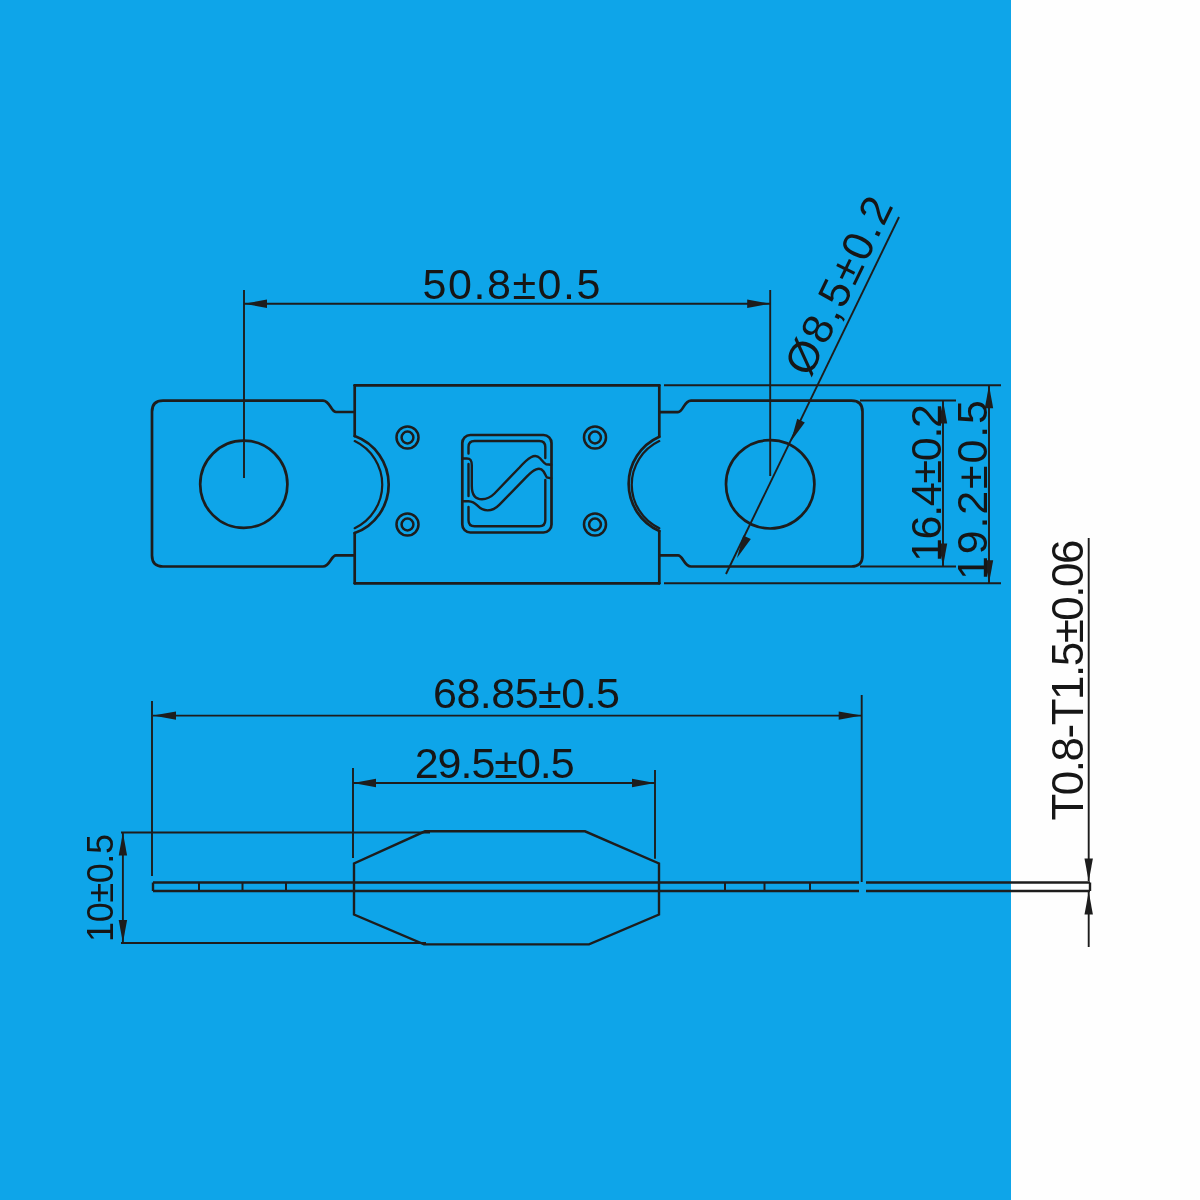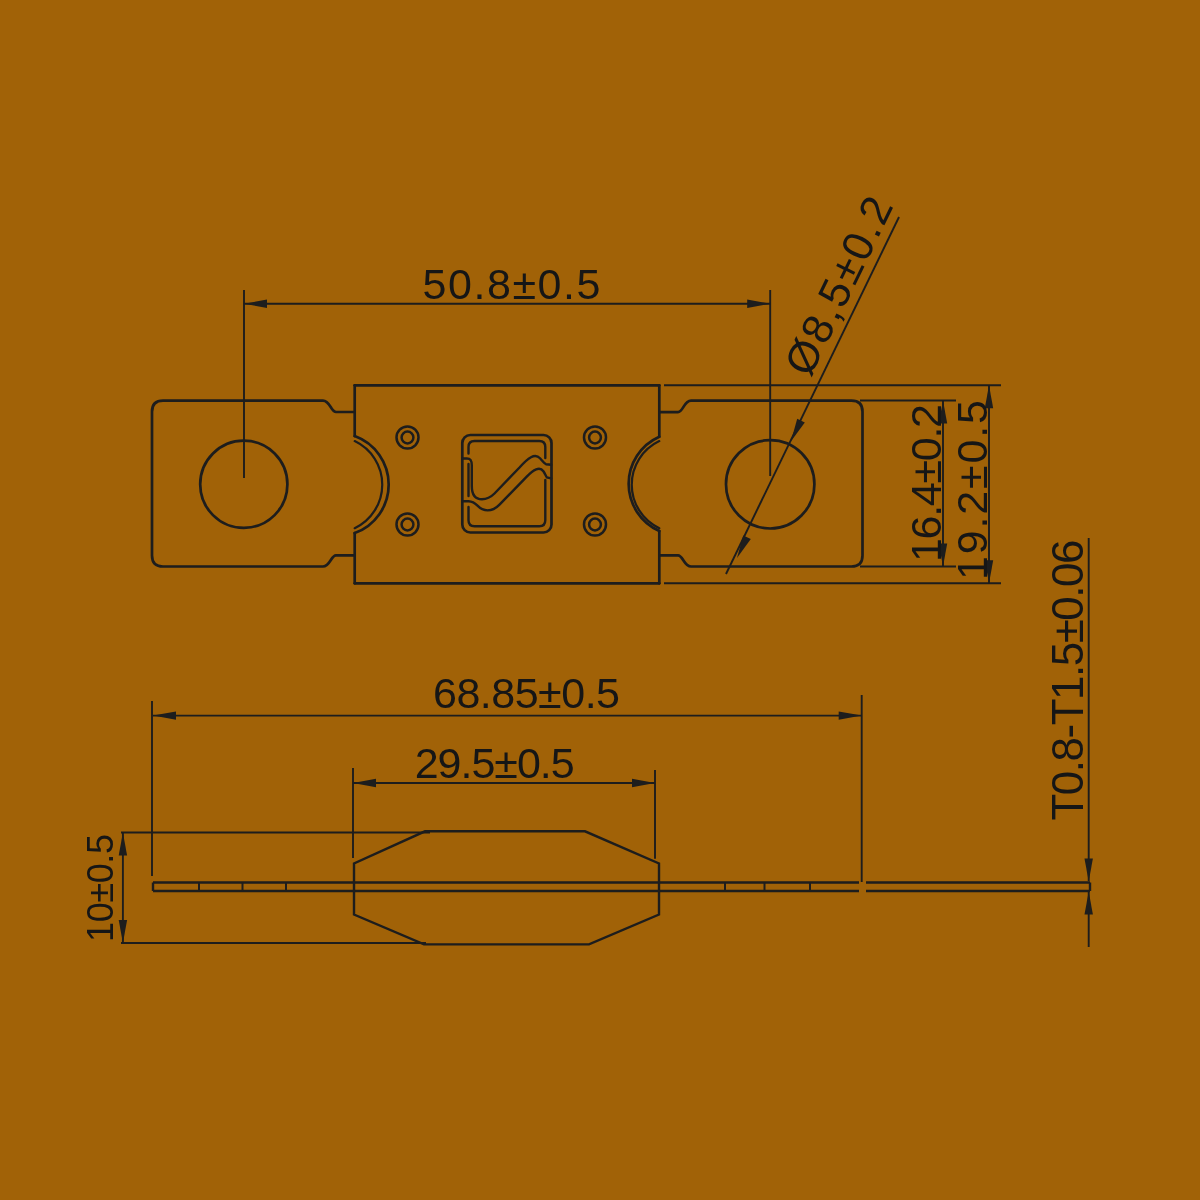--- a/index.html
+++ b/index.html
@@ -1,16 +1,16 @@
 <!DOCTYPE html>
 <html><head>
 <meta charset="utf-8">
 <style>
   html,body{margin:0;padding:0;background:#fefefe;}
-  .wrap{width:1200px;height:1200px;position:relative;background:#a16207;}
+  .wrap{width:1011px;height:1200px;position:relative;background:#0ea5e9;}
   text{font-family:"Liberation Sans", sans-serif;fill:#161616;}
 </style>
 </head>
 <body>
 <div class="wrap">
 <svg width="1200" height="1200" viewBox="0 0 1200 1200" style="filter:blur(0.45px)">
   <g fill="none" stroke="#1d1d1d" stroke-width="2.7" stroke-linecap="round">
 
     <path d="M 354.7,412 L 336,412 C 331,412 330,400.7 323,400.7 L 163,400.7 Q 152,400.7 152,411.7 L 152,555.5 Q 152,566.5 163,566.5 L 323,566.5 C 330,566.5 331,555.3 336,555.3 L 354.7,555.3"></path>
 

